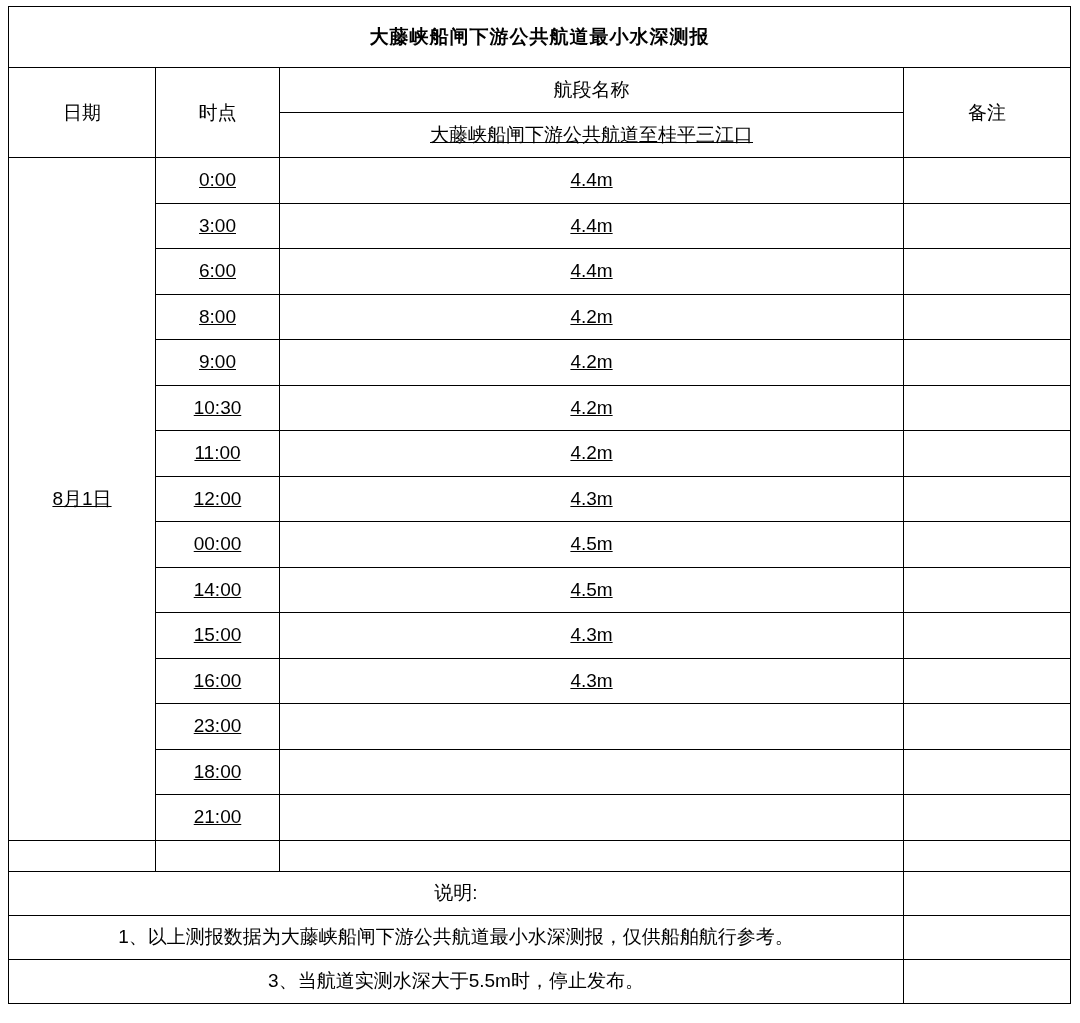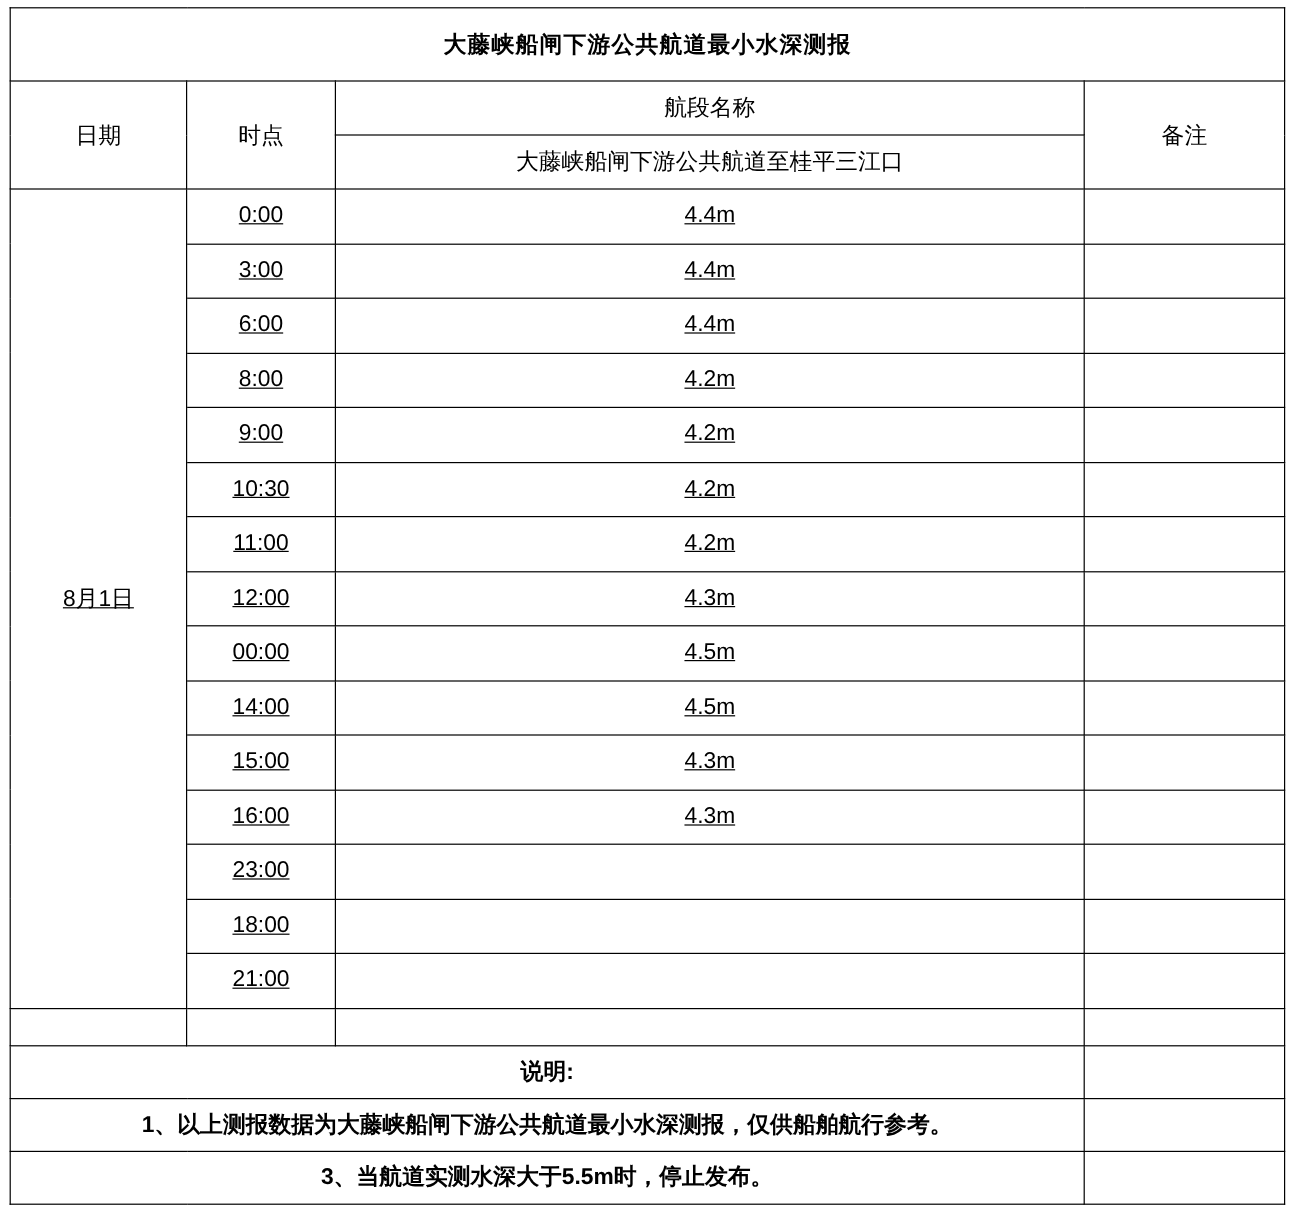--- a/index.html
+++ b/index.html
@@ -50,20 +50,21 @@
     border-left: 1px solid #000 !important;
     border-right: 1px solid #000 !important;
   }
   .hdr {
     font-size: 20px;
     height: 44px;
   }
   .hdr-sub {
     font-size: 19px;
     height: 44px;
+    text-decoration: underline;
   }
   .row-cell {
     height: 44.5px;
     text-decoration: underline;
   }
   .date-cell {
     font-size: 20px;
     text-decoration: underline;
   }
   .spacer-row td {
@@ -72,21 +73,20 @@
     border-right: 1px solid #000;
     border-top: 1px solid #000;
     border-bottom: 1px solid #000;
   }
   .notes-row td {
     height: 43px;
     text-align: left;
     font-size: 18px;
     padding-left: 10px;
     border: 1px solid #000;
-    font-weight: bold;
   }
   .note-span {
     border-right: 1px solid #000 !important;
   }
 </style>
 </head>
 <body>
 
 <div class="page">
   <table class="report">

